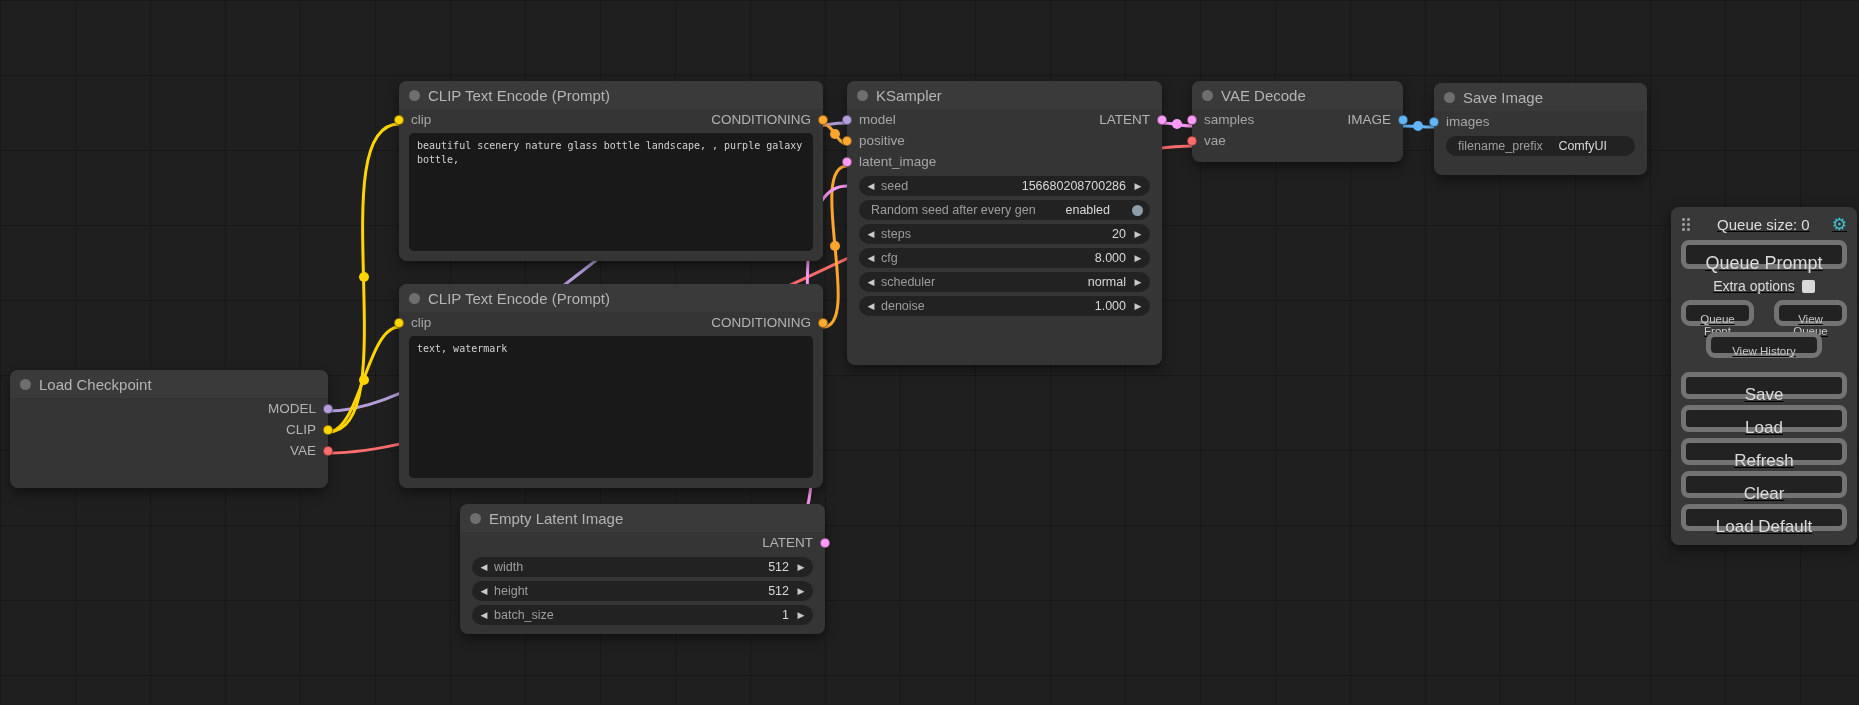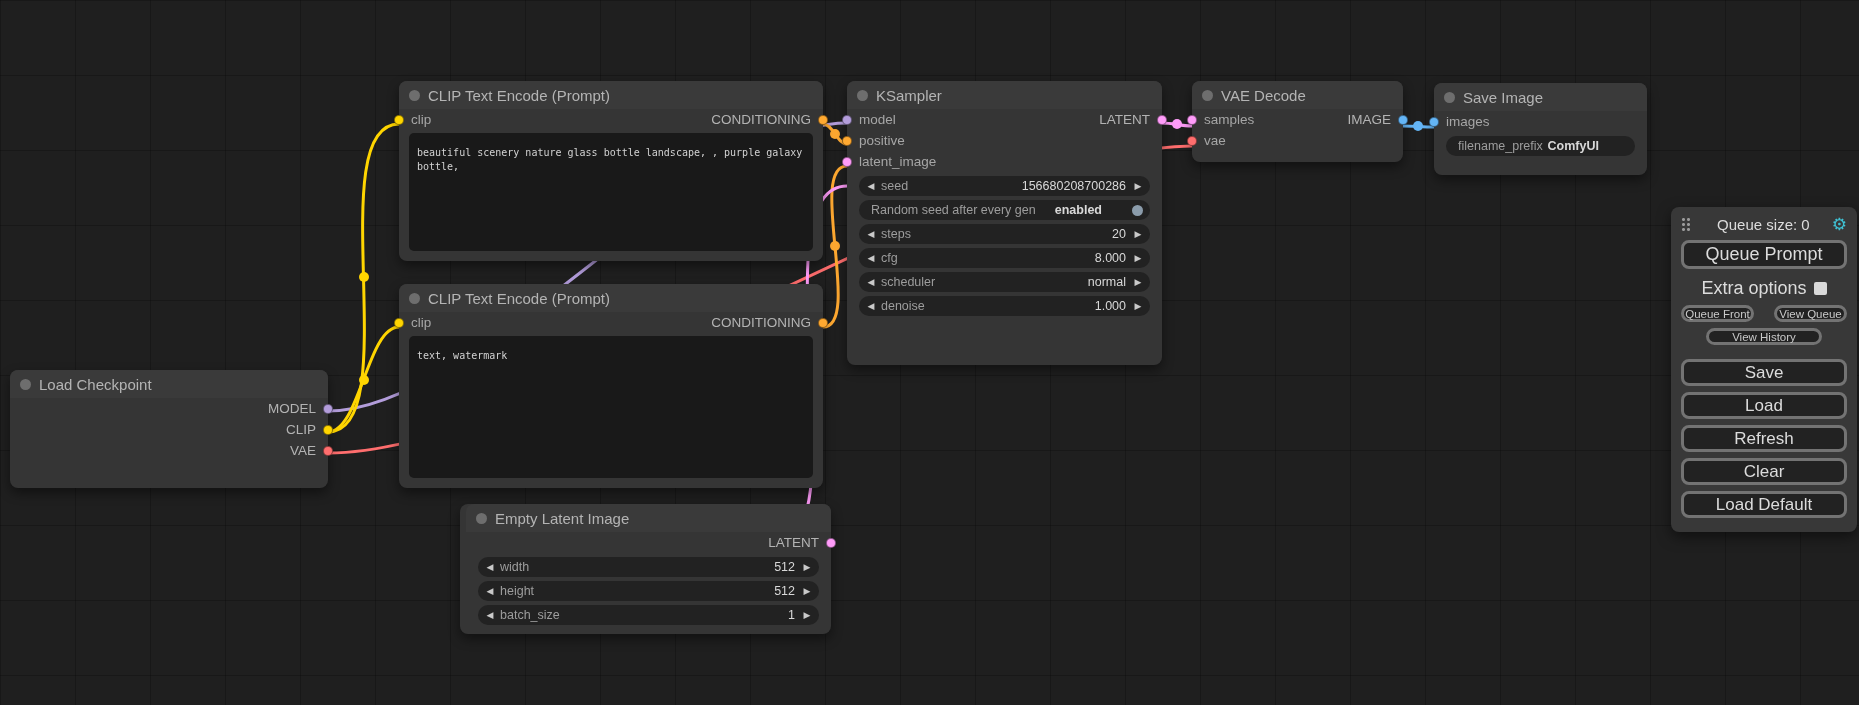--- a/index.html
+++ b/index.html
@@ -49,53 +49,53 @@
   .widget{
     flex:none;height:20px;margin:4px 12px 0;background:#222;border-radius:10px;
     display:flex;align-items:center;padding:0 6px;font-size:12.5px;white-space:nowrap;
   }
   .widget .wname{color:#9d9d9d;margin-left:4px;}
   .widget .wval{color:#d8d8d8;margin-left:auto;margin-right:6px;}
   .arr{flex:none;width:12px;color:#c9c9c9;font-size:9px;line-height:20px;text-align:center;}
   .arr.l::before{content:"◀";}
   .arr.r::before{content:"▶";}
   .widget.noarrow .wname{margin-left:6px;}
-  .widget.noarrow .wval{margin-right:30px;font-weight:bold;}
+  .widget.noarrow .wval{margin-right:22px;}
   .toggle-dot{flex:none;width:11px;height:11px;border-radius:50%;background:var(--c-toggle,#8b9cab);margin-right:1px;}
   .prompt-text{
     flex:1;margin:3px 10px 10px;background:#191919;border-radius:5px;
-    padding:13px 8px;color:#d2d2d2;overflow:hidden;
+    padding:6px 8px;color:#d2d2d2;overflow:hidden;
     font-family:"DejaVu Sans Mono",monospace;font-size:10px;line-height:14px;
     white-space:pre-wrap;word-break:break-word;
   }
   
   .queue-panel{
     position:absolute;z-index:3;left:1671px;top:207px;width:186px;
     background:#383838;border-radius:8px;box-shadow:0 5px 14px rgba(0,0,0,.5);
-    padding:7px 10px 14px;box-sizing:border-box;display:flex;flex-direction:column;
+    padding:7px 10px 14px;box-sizing:border-box;display:flex;flex-direction:column;text-decoration:underline;
   }
   .qp-header{display:flex;align-items:center;height:20px;margin-bottom:6px;}
   .drag-handle{
     flex:none;width:10px;height:15px;margin-right:4px;cursor:grab;
     background-image:radial-gradient(circle,#9a9a9a 1.3px,transparent 1.6px);
     background-size:5px 5px;
   }
   .q-size{flex:1;text-align:center;color:#dcdcdc;font-size:15px;}
   .gear{flex:none;font-size:17px;line-height:17px;color:var(--c-gear,#3fc1d3);cursor:pointer;}
   .gear::before{content:"⚙";}
   .qbtn{
     appearance:none;-webkit-appearance:none;display:block;width:100%;
-    background:#222;border:3px solid #737373;border-radius:8px;color:#dcdcdc;
-    font-family:"Liberation Sans",sans-serif;cursor:pointer;padding:0;
+    background:#222;border:5px solid #737373;border-radius:8px;color:#dcdcdc;
+    font-family:"Liberation Sans",sans-serif;cursor:pointer;padding:8px;
   }
   .qbtn.big{height:27px;font-size:17px;margin-top:6px;}
   .qbtn.prompt{height:29px;font-size:18px;margin-top:0;}
   .extra-row{
     display:flex;align-items:center;justify-content:center;gap:7px;
-    margin-top:9px;color:#dcdcdc;font-size:18px;
+    margin-top:9px;color:#dcdcdc;font-size:14px;
   }
   .checkbox{width:13px;height:13px;background:#d9d9d9;border-radius:2px;cursor:pointer;}
   .small-row{display:flex;gap:20px;margin-top:6px;}
   .small-row.center{justify-content:center;}
   .qbtn.small{height:17px;font-size:11.5px;border-radius:9px;color:#c9c9c9;}
   .small-row.center .qbtn.small{width:70%;}
   .gap{height:8px;flex:none;}
 </style>
 </head>
 <body>
@@ -163,21 +163,21 @@
     <div class="srow">
       <span class="pdot left" style="background:var(--c-clip)"></span>
       <span class="slabel in">clip</span>
       <span class="sp"></span>
       <span class="slabel out">CONDITIONING</span>
       <span class="pdot right" style="background:var(--c-conditioning)"></span>
     </div>
     <div class="prompt-text">text, watermark</div>
   </div>
 
-  <div class="node" style="left:460px;top:504px;width:365px;height:130px;padding-left:6px;">
+  <div class="node" style="left:460px;top:504px;width:365px;height:130px;">
     <div class="node-title">
       <span class="tdot"></span>
       <span>Empty Latent Image</span>
     </div>
     <div class="srow outonly">
       <span class="slabel out">LATENT</span>
       <span class="pdot right" style="background:var(--c-latent)"></span>
     </div>
     <div class="widget">
       <span class="arr l"></span>

